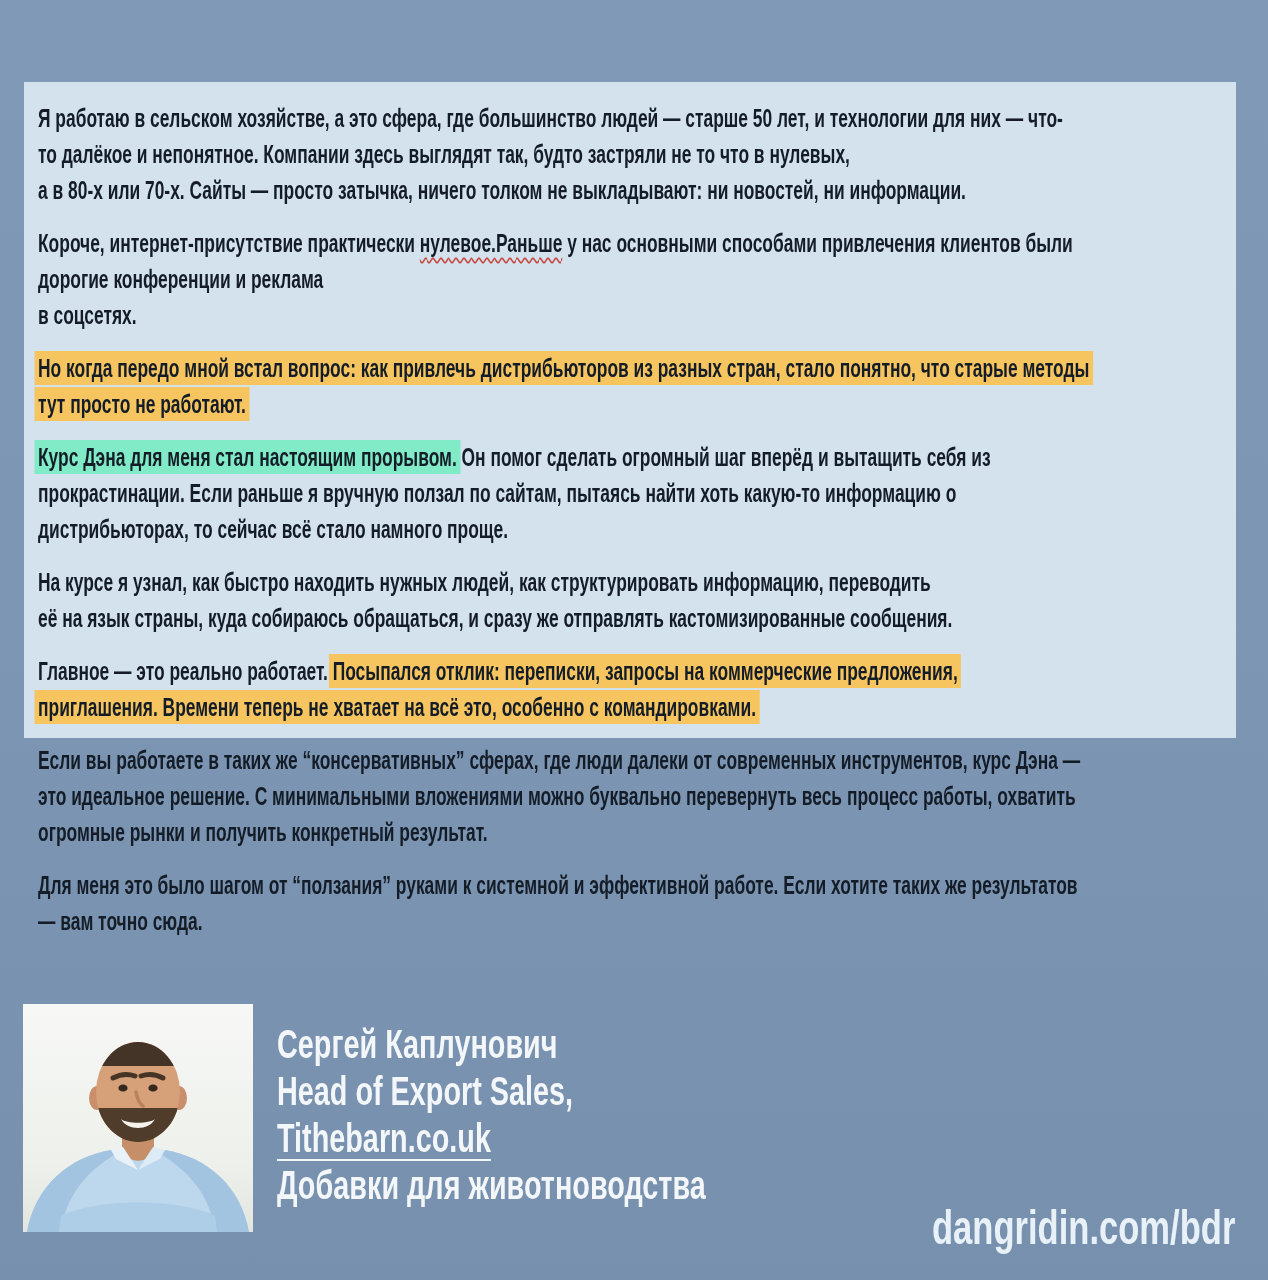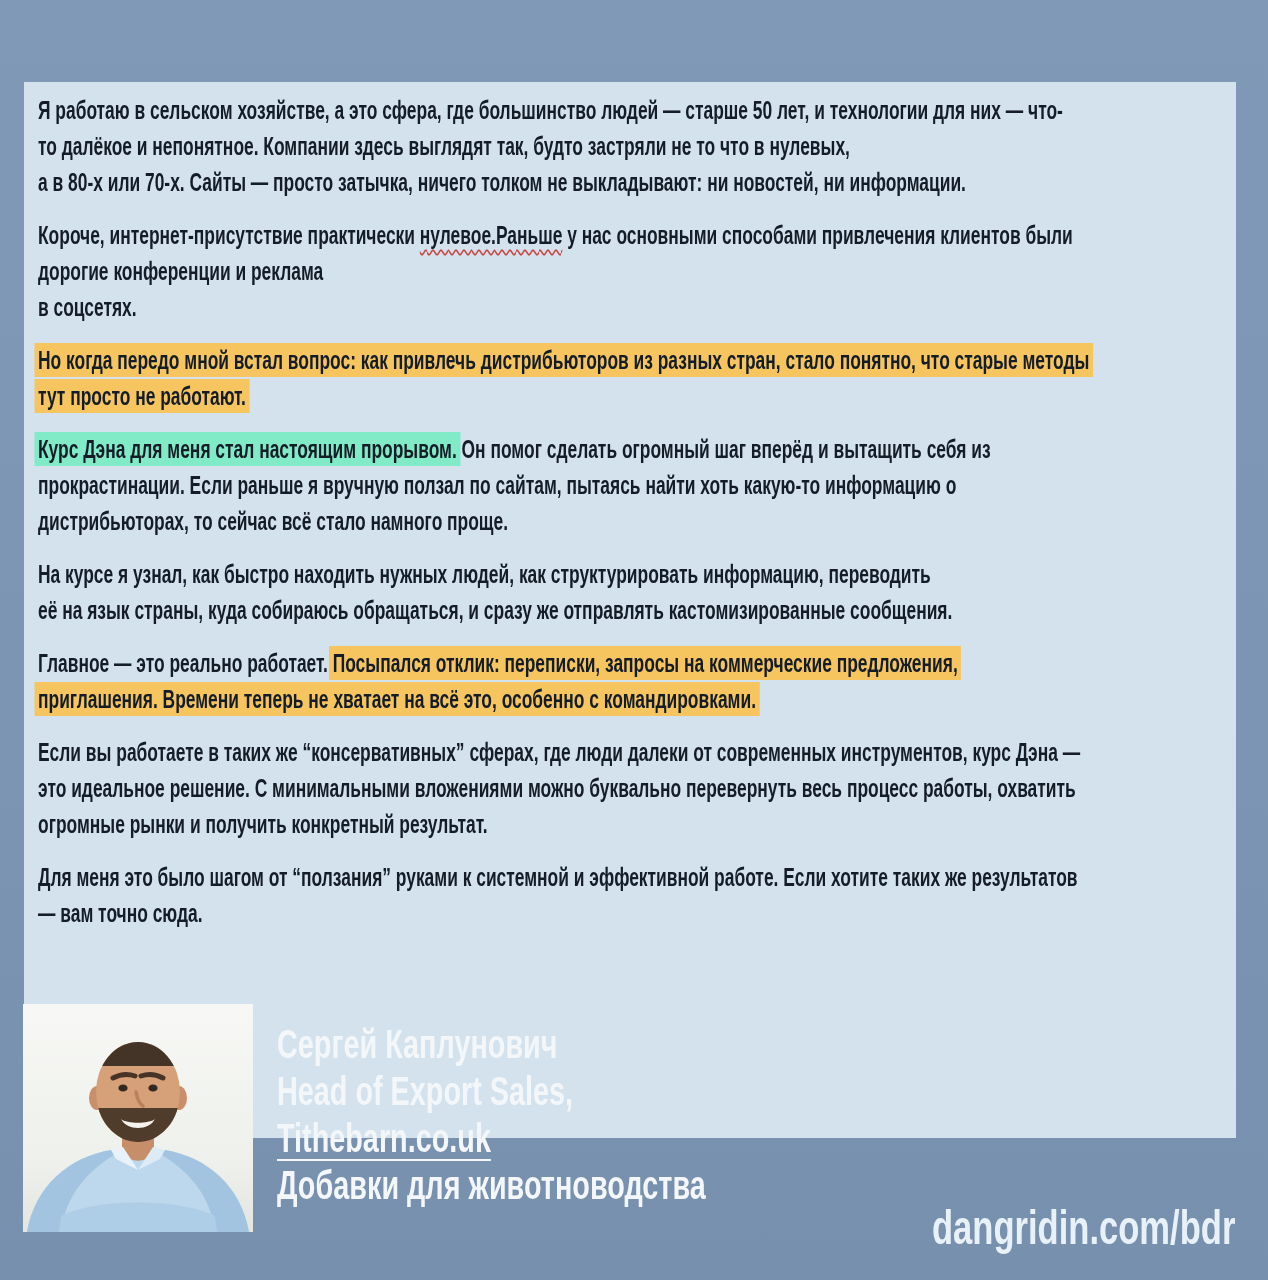--- a/index.html
+++ b/index.html
@@ -2,22 +2,22 @@
 <html><head>
 <meta charset="utf-8">
 <style>
   html,body { margin:0; padding:0; background:#7d97b5; }
   .canvas {
     position:relative; width:1268px; height:1280px; overflow:hidden;
     background:linear-gradient(180deg,#8099b7 0%,#7c95b3 55%,#7790ae 100%);
     font-family:"Liberation Sans", sans-serif;
   }
   .card {
-    position:absolute; left:24px; top:82px; width:1212px; height:1056px;
-    background:#d4e2ee; box-sizing:border-box; padding:10px 26px 18px 14px;
+    position:absolute; left:24px; top:82px; width:1212px; height:656px;
+    background:#d4e2ee; box-sizing:border-box; padding:18px 26px 18px 14px;
   }
   .condensed { width:1680px; transform:scaleX(0.696); transform-origin:0 0; }
   .para {
     margin:0 0 17px 0; font-size:25px; line-height:36px; font-weight:bold;
     color:#141d27; white-space:pre-line;
   }
   .para:last-child { margin-bottom:0; }
   mark {
     color:inherit; padding:3px 5px; margin:0 -5px;
     -webkit-box-decoration-break:clone; box-decoration-break:clone;

